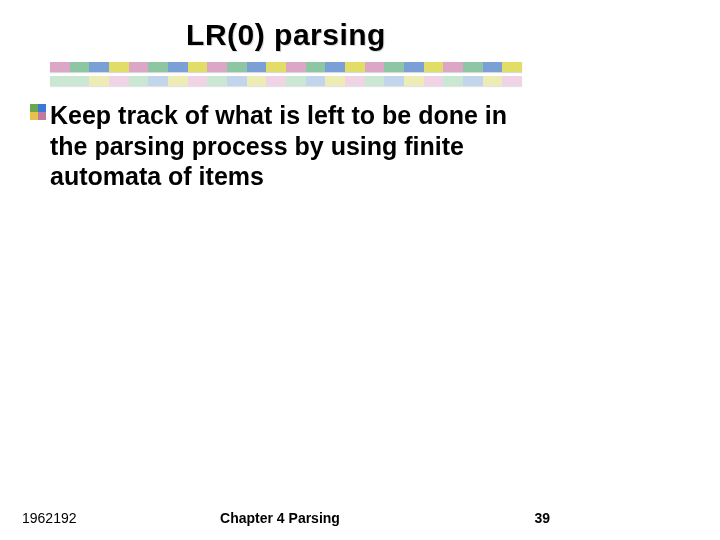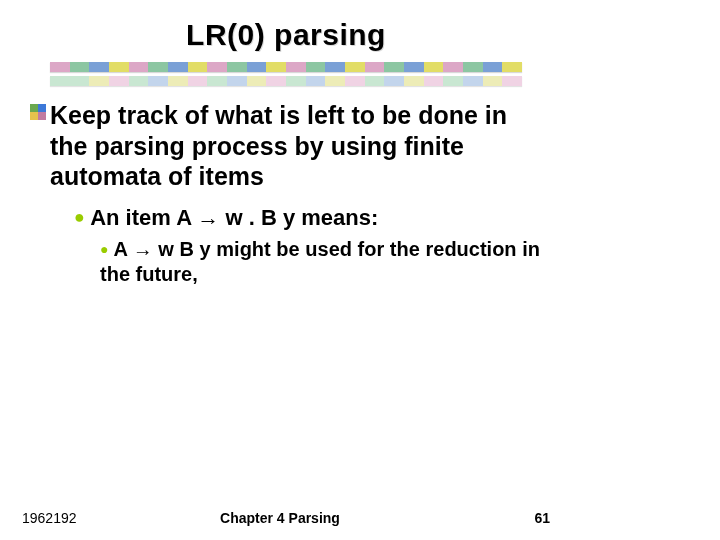--- a/index.html
+++ b/index.html
@@ -191,32 +191,24 @@
     <rect x="8" y="0" width="8" height="8" fill="#3c78d8"></rect>
     <rect x="0" y="8" width="8" height="8" fill="#e6c24d"></rect>
     <rect x="8" y="8" width="8" height="8" fill="#c27ba0"></rect>
   </svg>
 
   <div class="content">
 
     <div class="main-point">Keep track of what is left to be done in the parsing process by using finite automata of items</div>
 
     <div class="sub-list">
-      <div class="sub1">
-        <span class="dot-l">●</span>
-        <span>An item A </span><span class="arrow">→</span><span> w . B y means:</span>
-      </div>
 
       <div class="sub2-list">
-        <div class="sub2">
-          <span class="dot-s">●</span>
-          <span>A </span><span class="arrow">→</span><span> w B y might be used for the reduction in the future,</span>
-        </div>
       </div>
     </div>
 
   </div>
 
   <div class="footer-left">1962192</div>
   <div class="footer-center">Chapter 4  Parsing</div>
-  <div class="footer-right">61</div>
+  <div class="footer-right">39</div>
 
 </div>
 
 </body></html>

